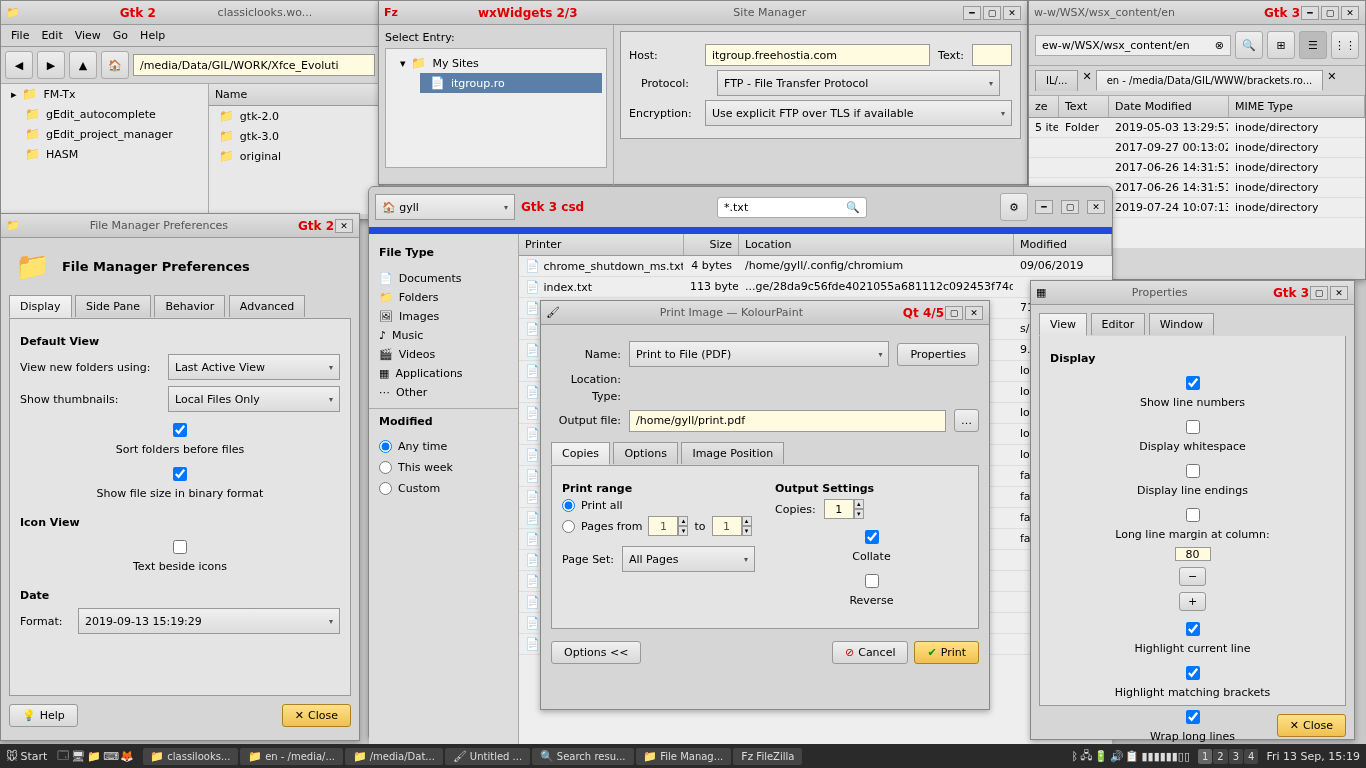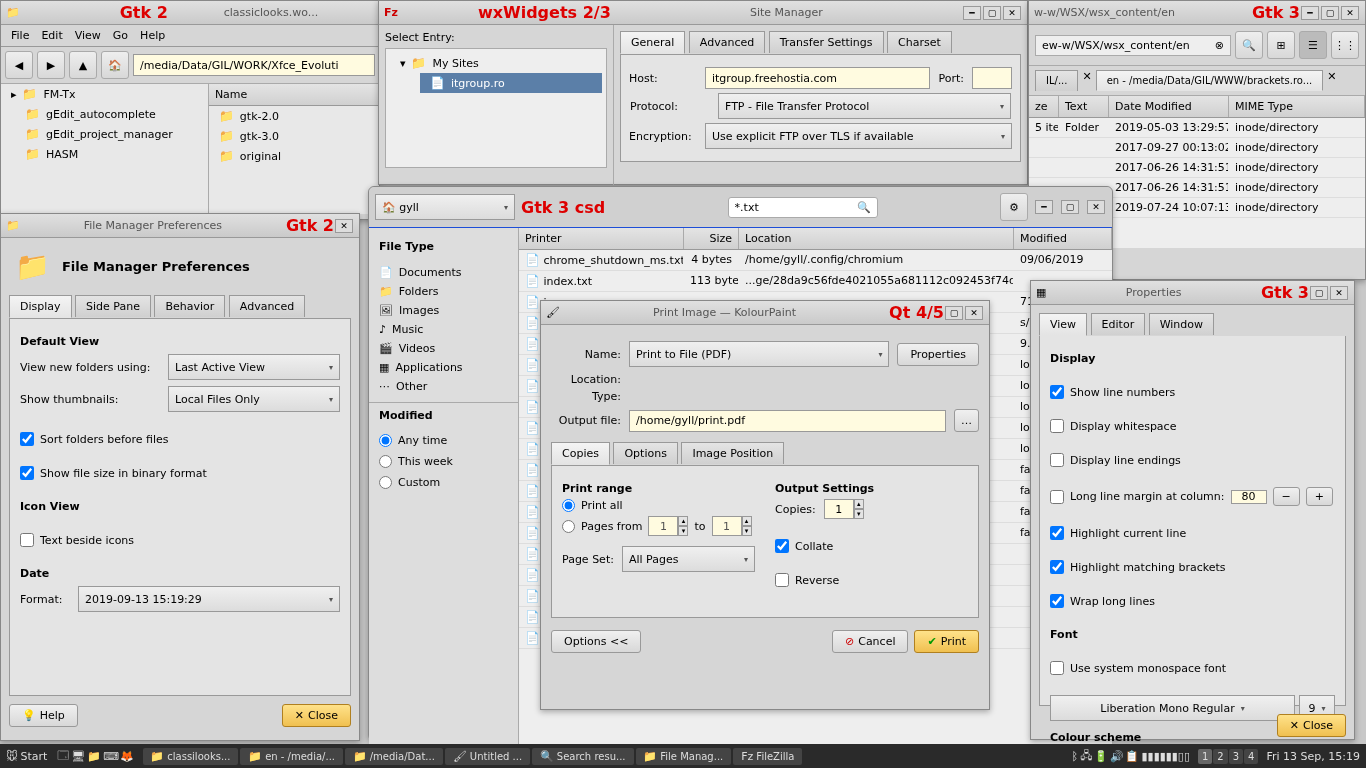--- a/index.html
+++ b/index.html
@@ -2,32 +2,32 @@
 <html><head>
 <meta charset="utf-8">
 <style>
 * { box-sizing: border-box; margin: 0; padding: 0; font-family: "DejaVu Sans", sans-serif; font-size: 11px; }
 body { background: #c8c8c8; width: 1366px; height: 768px; position: relative; overflow: hidden; }
 
 .window { position: absolute; background: #d6d6d6; border: 1px solid #888; box-shadow: 0 2px 6px rgba(0,0,0,0.3); }
 .titlebar { height: 24px; background: linear-gradient(#e0e0e0,#cacaca); display: flex; align-items: center; padding: 0 5px; border-bottom: 1px solid #999; }
 .titlebar .title { flex: 1; text-align: center; color: #555; font-size: 11px; }
 .winbtn { width: 18px; height: 14px; border: 1px solid #999; background: #ddd; margin: 0 1px; display: inline-flex; align-items: center; justify-content: center; font-size: 9px; cursor: pointer; }
-.label-red { color: #d00; font-weight: bold; font-size: 16px; }
+.label-red { color: #d00; font-weight: bold; font-size: 12px; }
 .btn { background: linear-gradient(#f0f0f0,#d8d8d8); border: 1px solid #999; padding: 4px 12px; border-radius: 3px; cursor: pointer; display: inline-flex; align-items: center; gap: 4px; }
 .btn.primary { background: linear-gradient(#ffe28a,#f0c050); border-color: #b08020; }
 .input { background: #fffbe0; border: 1px solid #999; padding: 3px 6px; height: 22px; }
 .combo { background: linear-gradient(#f0f0f0,#dcdcdc); border: 1px solid #999; padding: 3px 6px; height: 26px; display: flex; align-items: center; justify-content: space-between; cursor: pointer; }
 .combo::after { content: "▾"; font-size: 8px; margin-left: 6px; color: #555; }
 .tab { background: linear-gradient(#e4e4e4,#d0d0d0); border: 1px solid #999; padding: 4px 10px; cursor: pointer; border-bottom: none; display: inline-block; }
 .tab.active { background: linear-gradient(#f4f4f4,#e4e4e4); border-bottom: 1px solid #e4e4e4; position: relative; z-index: 2; }
 .panel { background: #e4e4e4; border: 1px solid #999; padding: 10px; }
 .menubar { display: flex; gap: 12px; padding: 4px 10px; background: #d6d6d6; border-bottom: 1px solid #999; }
 .menubar span { cursor: pointer; }
-.check { display: flex; align-items: center; gap: 6px; margin: 20px 0; }
+.check { display: flex; align-items: center; gap: 6px; margin: 11px 0; flex-direction: column; }
 .check input { width: 14px; height: 14px; }
 .radio { display: flex; align-items: center; gap: 6px; margin: 4px 0; }
 .tree-row { display: flex; align-items: center; padding: 3px 10px; gap: 6px; cursor: pointer; }
 .folder-icon::before { content: "📁"; font-size: 12px; }
 .file-icon::before { content: "📄"; font-size: 12px; }
 .thead { background: linear-gradient(#e4e4e4,#d0d0d0); border-bottom: 1px solid #999; display: flex; }
 .thead > div { padding: 4px 6px; border-right: 1px solid #aaa; font-size: 11px; }
 .trow { display: flex; border-bottom: 1px solid #ddd; }
 .trow > div { padding: 3px 6px; border-right: 1px solid #eee; font-size: 11px; overflow: hidden; white-space: nowrap; }
 .taskbar { position: absolute; bottom: 0; left: 0; right: 0; height: 24px; background: #2a2a2a; display: flex; align-items: center; color: #ddd; padding: 0 6px; gap: 2px; }
@@ -177,34 +177,28 @@
             <span class="folder-icon"></span>
             <span>My Sites</span>
           </div>
         <div class="tree-row" style="background:#5b7fa8;color:#fff;margin-left:30px">
             <span class="file-icon"></span>
             <span>itgroup.ro</span>
           </div>
       </div>
     </div>
     <div style="flex:1;padding:6px;">
-      <div>
-        <span class="tab active">General</span>
-        <span class="tab">Advanced</span>
-        <span class="tab">Transfer Settings</span>
-        <span class="tab">Charset</span>
-      </div>
       <div class="panel" style="padding:8px;">
         <div style="display:flex;align-items:center;gap:8px;margin:4px 0;">
           <span style="width:68px">Host:</span>
           <input class="input" style="flex: 1 1 0%;" value="itgroup.freehostia.com">
-          <span>Port:</span>
+          <span>Text:</span>
           <input class="input" style="width: 40px;">
         </div>
-        <div style="display:flex;align-items:center;gap:20px;margin:4px 1px;">
+        <div style="display:flex;align-items:center;gap:8px;margin:4px 12px;">
           <span style="width:68px">Protocol:</span>
           <div class="combo" style="flex:1">
               <span>FTP - File Transfer Protocol</span>
             </div>
         </div>
         <div style="display:flex;align-items:center;gap:8px;margin:4px 0;">
           <span style="width:68px">Encryption:</span>
           <div class="combo" style="flex:1">
               <span>Use explicit FTP over TLS if available</span>
             </div>
@@ -272,21 +266,21 @@
       <div class="trow">
         <div style="width:30px"></div>
         <div style="width:50px"></div>
         <div style="width:120px">2019-07-24 10:07:13</div>
         <div style="flex:1">inode/directory</div>
       </div>
     </div>
 </div>
 
 <div class="window" style="left:368px;top:186px;width:745px;height:555px;border-radius:6px">
-  <div style="display:flex;align-items:center;padding:6px;gap:6px;background:#d0d0d0;border-bottom:1px solid #1d4ed8;border-radius:6px 6px 0 0;">
+  <div style="display:flex;align-items:center;padding:6px;gap:6px;background:#d0d0d0;border-bottom:7px solid #1d4ed8;border-radius:6px 6px 0 0;">
     <div class="combo" style="width:140px">
         <span>🏠 <span>gyll</span></span>
       </div>
     <span class="label-red">Gtk 3 csd</span>
     <div style="flex:1"></div>
     <div style="background:#fff;border:1px solid #aaa;border-radius:3px;padding:3px 6px;width:150px;display:flex;align-items:center;justify-content:space-between">
         <input style="border: none; background: none; width: 110px;" value="*.txt">
         <span>🔍</span>
       </div>
     <div style="flex:1"></div>

